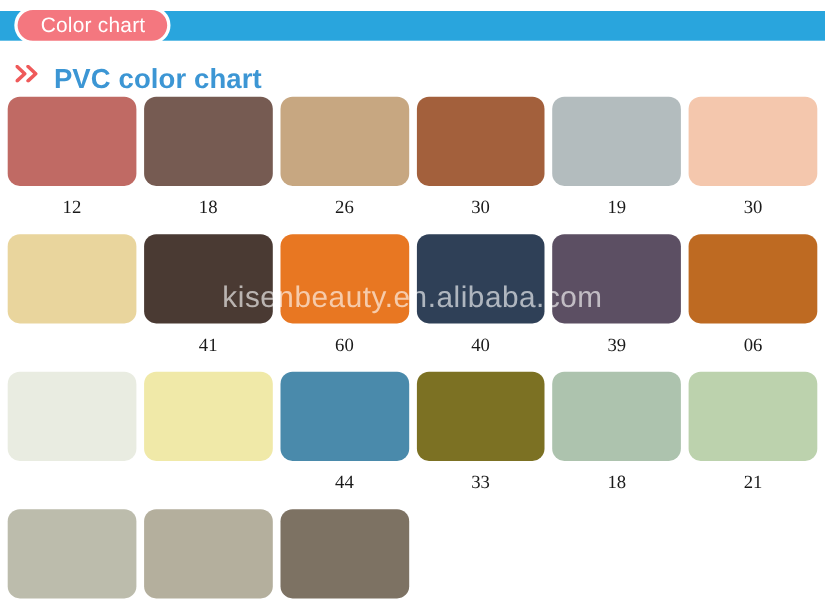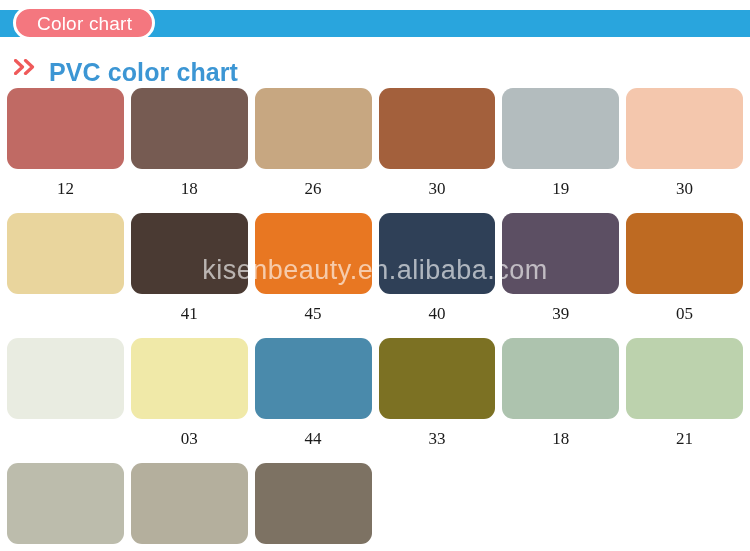--- a/index.html
+++ b/index.html
@@ -162,40 +162,39 @@
     </div>
     <div class="swatch-cell">
       <div class="swatch-chip" style="background: rgb(233, 213, 157);"></div>
     </div>
     <div class="swatch-cell">
       <div class="swatch-chip" style="background: rgb(74, 58, 51);"></div>
       <span class="swatch-label">41</span>
     </div>
     <div class="swatch-cell">
       <div class="swatch-chip" style="background: rgb(232, 119, 34);"></div>
-      <span class="swatch-label">45</span>
+      <span class="swatch-label">60</span>
     </div>
     <div class="swatch-cell">
       <div class="swatch-chip" style="background: rgb(47, 64, 87);"></div>
       <span class="swatch-label">40</span>
     </div>
     <div class="swatch-cell">
       <div class="swatch-chip" style="background: rgb(92, 79, 99);"></div>
       <span class="swatch-label">39</span>
     </div>
     <div class="swatch-cell">
       <div class="swatch-chip" style="background: rgb(190, 106, 34);"></div>
-      <span class="swatch-label">05</span>
+      <span class="swatch-label">06</span>
     </div>
     <div class="swatch-cell">
       <div class="swatch-chip" style="background: rgb(233, 236, 225);"></div>
     </div>
     <div class="swatch-cell">
       <div class="swatch-chip" style="background: rgb(240, 233, 168);"></div>
-      <span class="swatch-label">03</span>
     </div>
     <div class="swatch-cell">
       <div class="swatch-chip" style="background: rgb(74, 138, 171);"></div>
       <span class="swatch-label">44</span>
     </div>
     <div class="swatch-cell">
       <div class="swatch-chip" style="background: rgb(124, 113, 35);"></div>
       <span class="swatch-label">33</span>
     </div>
     <div class="swatch-cell">

